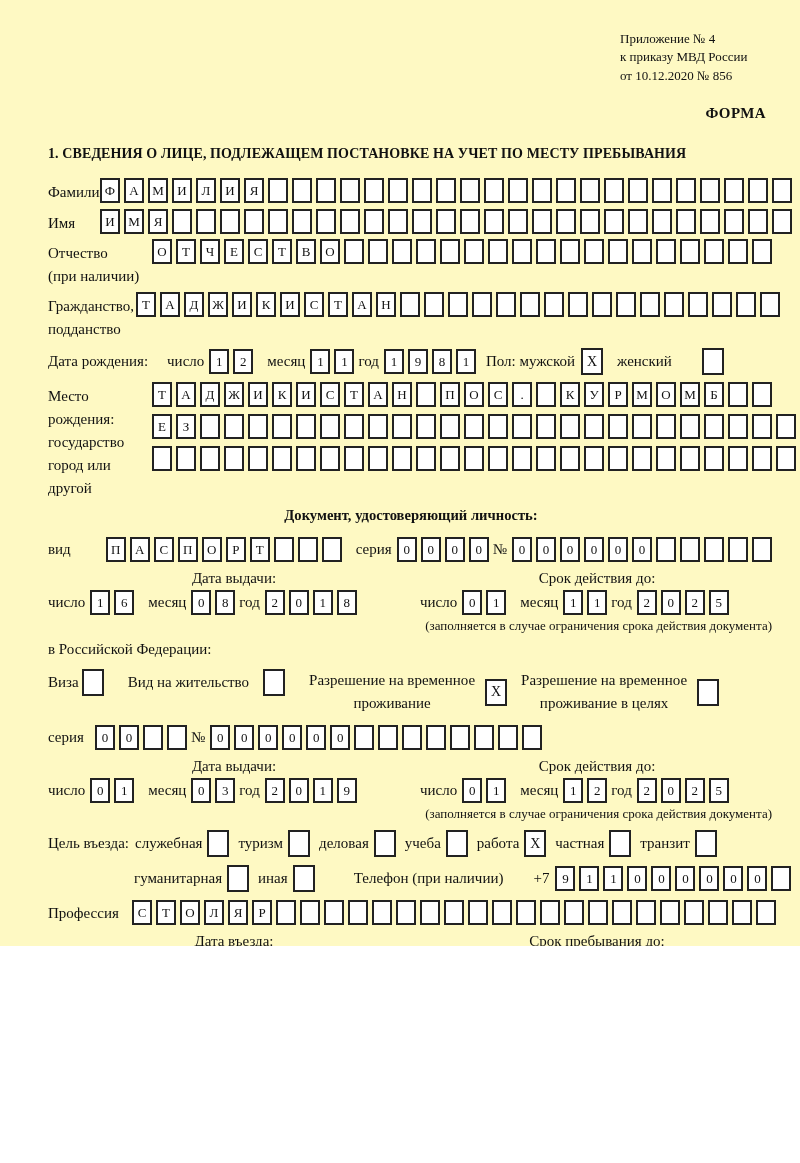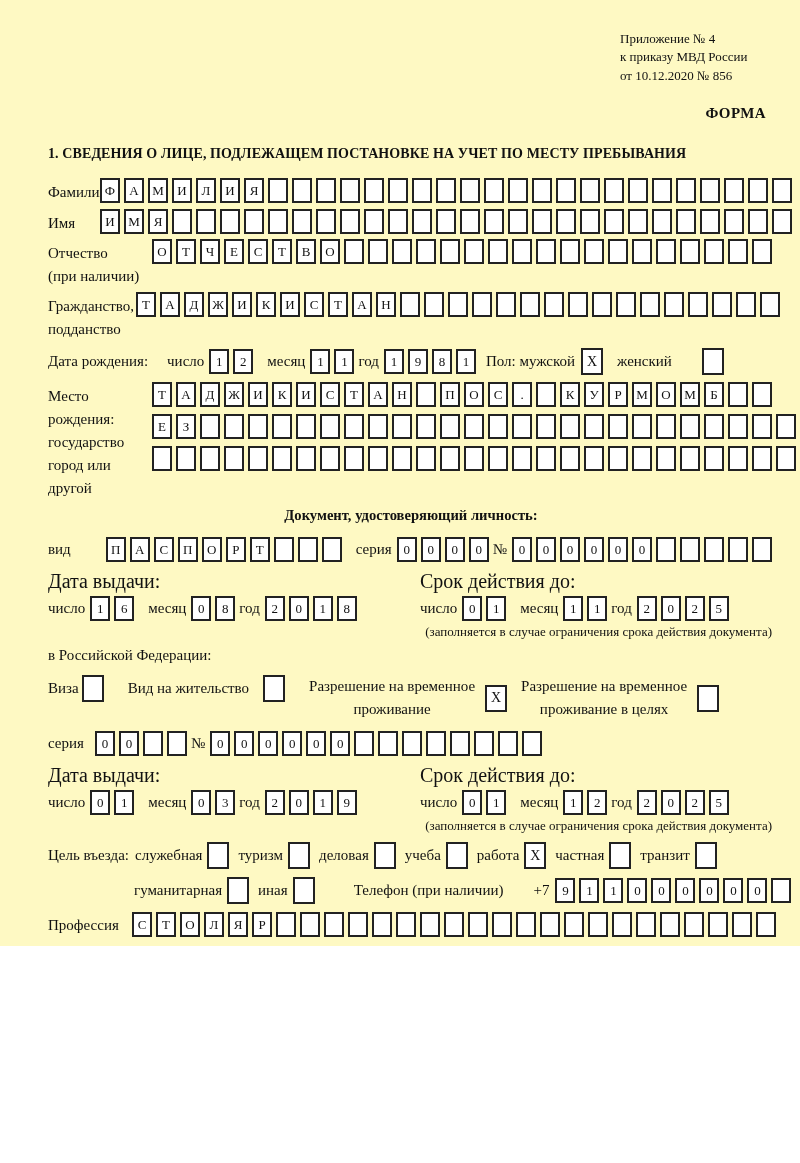--- a/index.html
+++ b/index.html
@@ -30,21 +30,21 @@
   }
   .stack > .cells{margin-bottom:7px;}
   .dlbl{margin-right:5px;flex:none;}
   .gap6{width:6px;flex:none;}.gap10{width:10px;flex:none;}.gap14{width:14px;flex:none;}
   .gap24{width:24px;flex:none;}.gap30{width:30px;flex:none;}
 
   .doc-heading{font-weight:700;text-align:center;font-size:14.6px;margin-top:8px;}
   .dates-pair{display:flex;margin-top:8px;}
   .dates-block-l{width:372px;flex:none;}
   .dates-block-r{flex:1;}
-  .col-head{text-align:left;font-size:20px;margin-bottom:3px;}
+  .col-head{text-align:center;font-size:15px;margin-bottom:3px;}
   .drow{display:flex;align-items:center;}
   .note{font-size:13px;text-align:right;margin-top:3px;padding-right:2px;}
 
   .plain{margin-top:9px;line-height:1.5;}
   .opt-row{display:flex;align-items:flex-start;margin-top:8px;}
   .opt{display:flex;align-items:center;flex:none;}
   .opt-center{text-align:center;line-height:1.55;}
   .opt .checkbox{margin-top:0;}
   .goal-row{display:flex;align-items:center;margin-top:8px;white-space:nowrap;}
   .goal-row .checkbox{margin-left:5px;margin-right:9px;}

